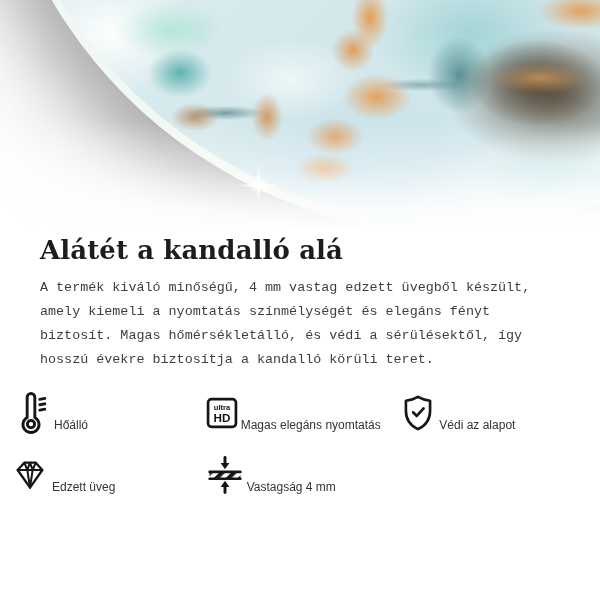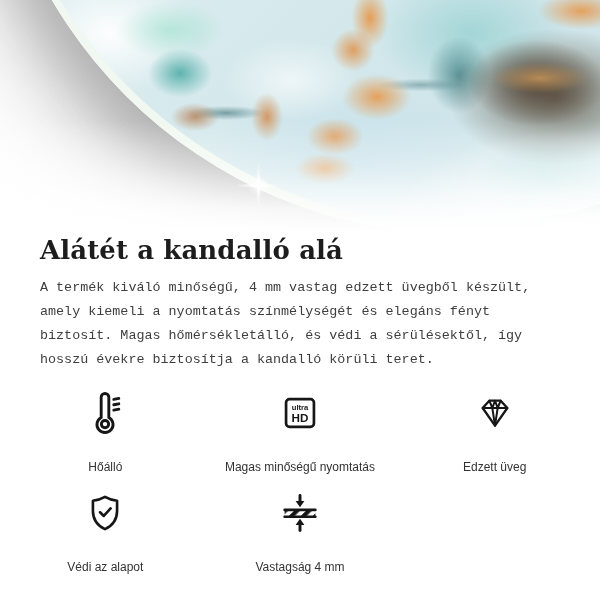--- a/index.html
+++ b/index.html
@@ -82,21 +82,21 @@
   .description {
     margin-top:7px; max-width:532px;
     font-size:13.4px; line-height:24px; color:#3e3e3e;font-family:Liberation Mono, monospace;
   }
 
   
   .features {
     margin:18px 8px 0; display:grid;
     grid-template-columns:repeat(3, 1fr); row-gap:16px;
   }
-  .feature { display:flex; flex-direction:column; align-items:center; }
+  .feature { display:flex; flex-direction:row; align-items:center; }
   .icon-box { height:46px; display:flex; align-items:center; justify-content:center; }
   .feature-label { margin-top:24px; font-size:12px; color:#333333; text-align:center; }
   .icon-stroke { stroke:#161616; fill:none; stroke-width:1.5; stroke-linecap:round; }
   svg text { font-family:"Liberation Sans", sans-serif; fill:#161616; }
 </style>
 </head>
 <body>
 
 <div class="page">
 
@@ -130,41 +130,41 @@
     </div>
 
     <div class="feature">
       <div class="icon-box">
         <svg width="38" height="38" viewBox="0 0 24 24">
           <rect class="icon-stroke" x="3.2" y="3.2" width="17.6" height="17.6" rx="2.2" style="stroke-width:1.7"></rect>
           <text x="12" y="10.4" text-anchor="middle" font-size="4.8" font-weight="700">ultra</text>
           <text x="12" y="17.8" text-anchor="middle" font-size="7.4" font-weight="800">HD</text>
         </svg>
       </div>
-      <div class="feature-label">Magas minőségű nyomtatás</div>
+      <div class="feature-label">Magas elegáns nyomtatás</div>
+    </div>
+
+    <div class="feature">
+      <div class="icon-box">
+        <svg width="42" height="42" viewBox="0 0 24 24">
+          <path class="icon-stroke" d="M12 2.8 C13.9 3.9 16.3 4.7 18.9 5 V10.8 C18.9 15.6 16.2 19.2 12 21.2 C7.8 19.2 5.1 15.6 5.1 10.8 V5 C7.7 4.7 10.1 3.9 12 2.8 Z" style="stroke-linejoin:round"></path>
+          <path class="icon-stroke" d="M9.2 11.6 L11.3 13.7 L15.2 9.4" style="stroke-linejoin:round"></path>
+        </svg>
+      </div>
+      <div class="feature-label">Védi az alapot</div>
     </div>
 
     <div class="feature">
       <div class="icon-box">
         <svg width="44" height="40" viewBox="0 0 24 24">
           <path class="icon-stroke" style="stroke-width:1.4;stroke-linejoin:round" d="M8.6 4.6 H15.4 L19.4 9 L12 19.6 L4.6 9 Z"></path>
           <path class="icon-stroke" style="stroke-width:1.2;stroke-linejoin:round" d="M4.6 9 H19.4 M8.6 4.6 L10.4 9 L12 4.6 L13.6 9 L15.4 4.6 M10.4 9 L12 19.6 L13.6 9"></path>
         </svg>
       </div>
       <div class="feature-label">Edzett üveg</div>
-    </div>
-
-    <div class="feature">
-      <div class="icon-box">
-        <svg width="42" height="42" viewBox="0 0 24 24">
-          <path class="icon-stroke" d="M12 2.8 C13.9 3.9 16.3 4.7 18.9 5 V10.8 C18.9 15.6 16.2 19.2 12 21.2 C7.8 19.2 5.1 15.6 5.1 10.8 V5 C7.7 4.7 10.1 3.9 12 2.8 Z" style="stroke-linejoin:round"></path>
-          <path class="icon-stroke" d="M9.2 11.6 L11.3 13.7 L15.2 9.4" style="stroke-linejoin:round"></path>
-        </svg>
-      </div>
-      <div class="feature-label">Védi az alapot</div>
     </div>
 
 
     <div class="feature">
       <div class="icon-box">
         <svg width="44" height="46" viewBox="0 0 24 24">
           <defs>
             <pattern id="hatchB" width="4.6" height="4.6" patternUnits="userSpaceOnUse" patternTransform="rotate(45 0 0)">
               <rect x="0" y="0" width="2.3" height="4.6" fill="#161616"></rect>
             </pattern>

